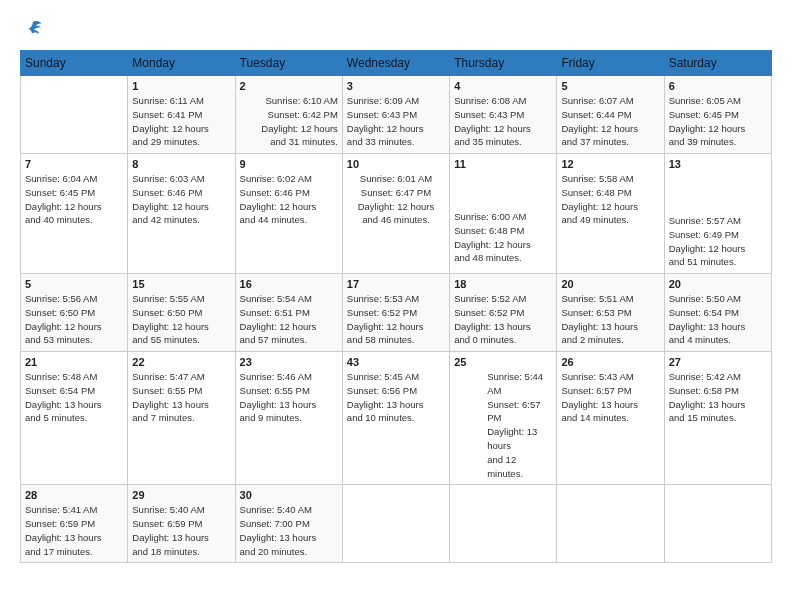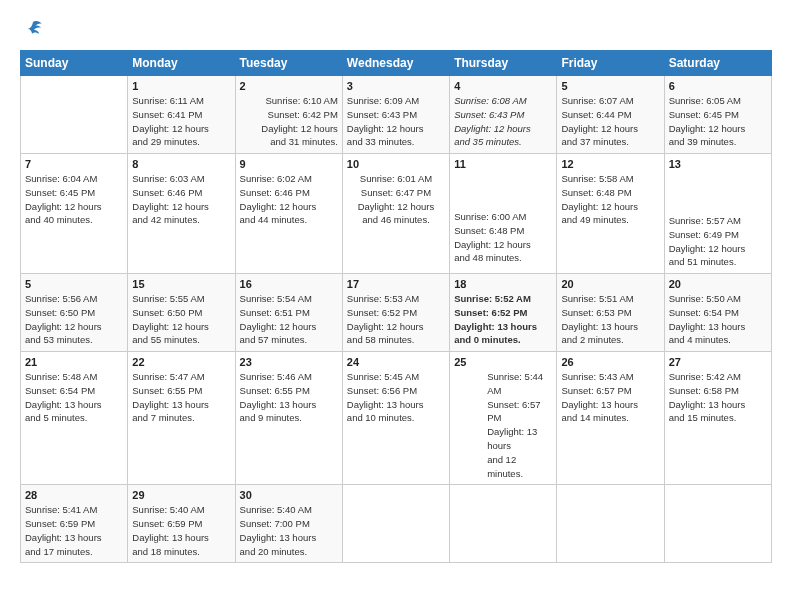--- a/index.html
+++ b/index.html
@@ -48,23 +48,23 @@
       color: #333;
       font-weight: normal;
     }
     table {
       width: 100%;
       border-collapse: collapse;
       table-layout: fixed;
     }
     thead tr th {
       background: #2e7bbd;
-      color: #ffffff;
+      color: #0f172a;
       font-size: 12px;
-      font-weight: bold;
+      font-weight: normal;
       padding: 5px 4px;
       text-align: left;
       border: 1px solid #2e7bbd;
     }
     tbody tr td {
       border: 1px solid #ccc;
       vertical-align: top;
       padding: 4px 4px 4px 4px;
       font-size: 10px;
       color: #222;
@@ -140,21 +140,21 @@
           </td>
           <td>
             <span class="day-num">3</span>
             <div class="cell-info" style="white-space: pre-line;">Sunrise: 6:09 AM
 Sunset: 6:43 PM
 Daylight: 12 hours
 and 33 minutes.</div>
           </td>
           <td>
             <span class="day-num">4</span>
-            <div class="cell-info" style="white-space: pre-line; font-style: italic;">Sunrise: 6:08 AM
+            <div class="cell-info" style="white-space: pre-line;">Sunrise: 6:08 AM
 Sunset: 6:43 PM
 Daylight: 12 hours
 and 35 minutes.</div>
           </td>
           <td>
             <span class="day-num">5</span>
             <div class="cell-info" style="white-space: pre-line;">Sunrise: 6:07 AM
 Sunset: 6:44 PM
 Daylight: 12 hours
 and 37 minutes.</div>
@@ -242,21 +242,21 @@
           </td>
           <td>
             <span class="day-num">17</span>
             <div class="cell-info" style="white-space: pre-line;">Sunrise: 5:53 AM
 Sunset: 6:52 PM
 Daylight: 12 hours
 and 58 minutes.</div>
           </td>
           <td>
             <span class="day-num">18</span>
-            <div class="cell-info" style="white-space: pre-line; font-weight: bold;">Sunrise: 5:52 AM
+            <div class="cell-info" style="white-space: pre-line;">Sunrise: 5:52 AM
 Sunset: 6:52 PM
 Daylight: 13 hours
 and 0 minutes.</div>
           </td>
           <td>
             <span class="day-num">20</span>
             <div class="cell-info" style="white-space: pre-line;">Sunrise: 5:51 AM
 Sunset: 6:53 PM
 Daylight: 13 hours
 and 2 minutes.</div>
@@ -285,21 +285,21 @@
 and 7 minutes.</div>
           </td>
           <td>
             <span class="day-num">23</span>
             <div class="cell-info" style="white-space: pre-line;">Sunrise: 5:46 AM
 Sunset: 6:55 PM
 Daylight: 13 hours
 and 9 minutes.</div>
           </td>
           <td>
-            <span class="day-num">24</span>
+            <span class="day-num">43</span>
             <div class="cell-info" style="white-space: pre-line;">Sunrise: 5:45 AM
 Sunset: 6:56 PM
 Daylight: 13 hours
 and 10 minutes.</div>
           </td>
           <td>
             <span class="day-num">25</span>
             <div class="cell-info" style="white-space: pre-line; margin-left: 33px;">Sunrise: 5:44 AM
 Sunset: 6:57 PM
 Daylight: 13 hours

